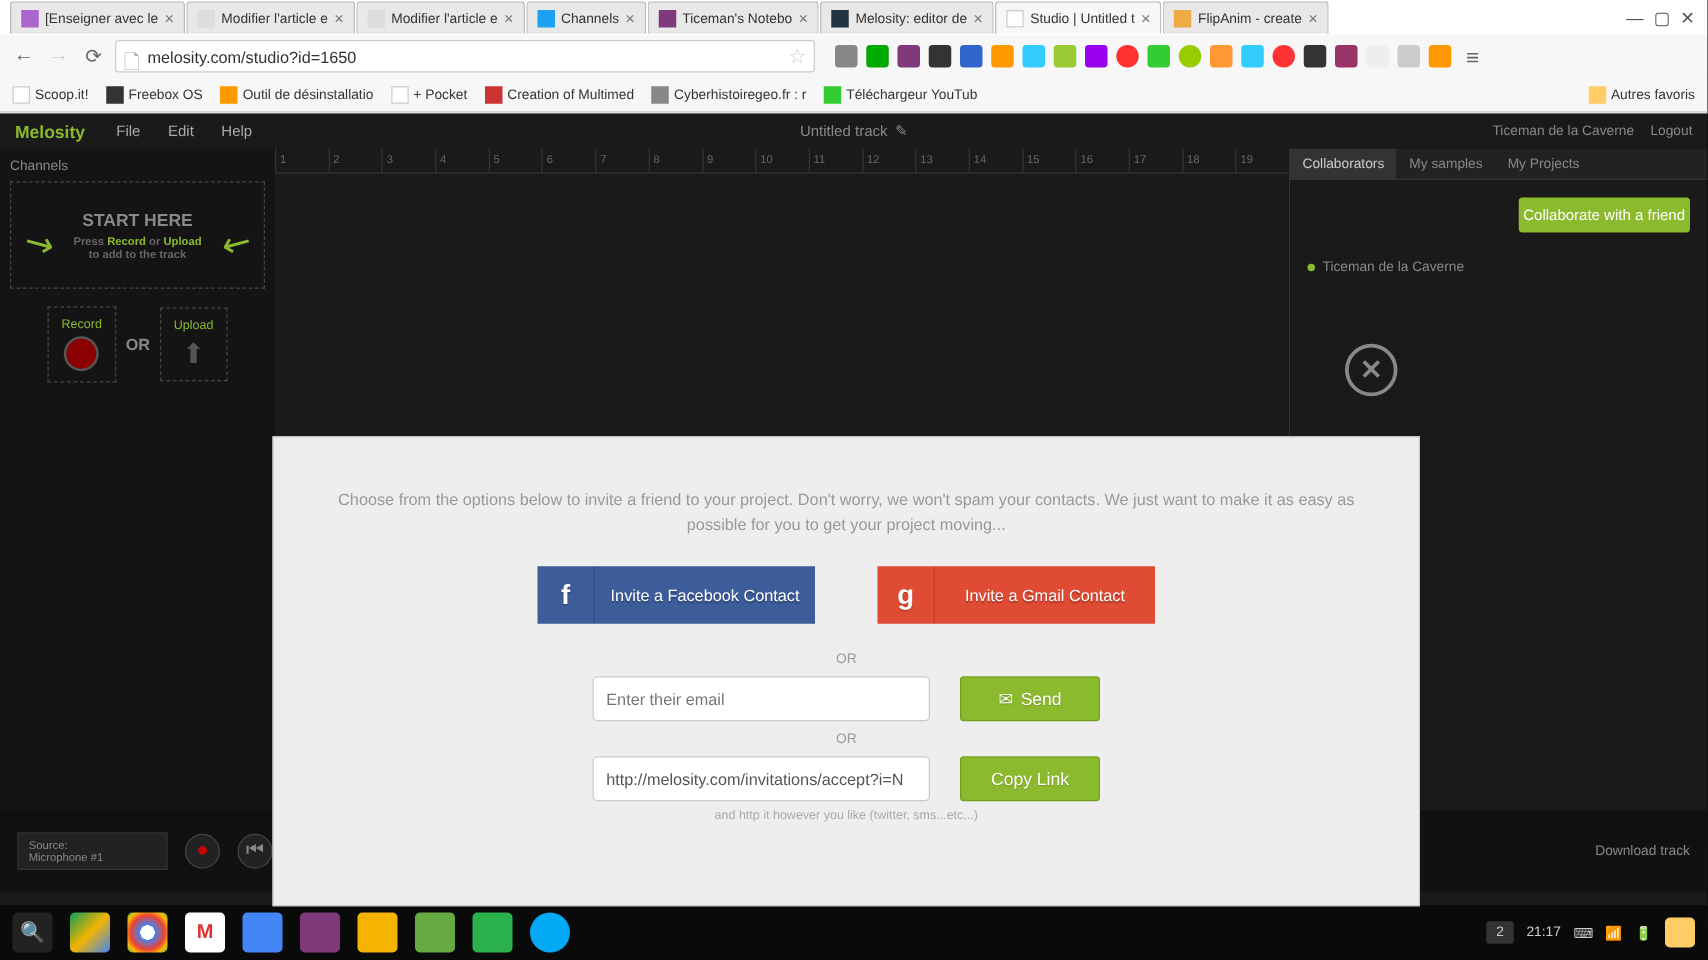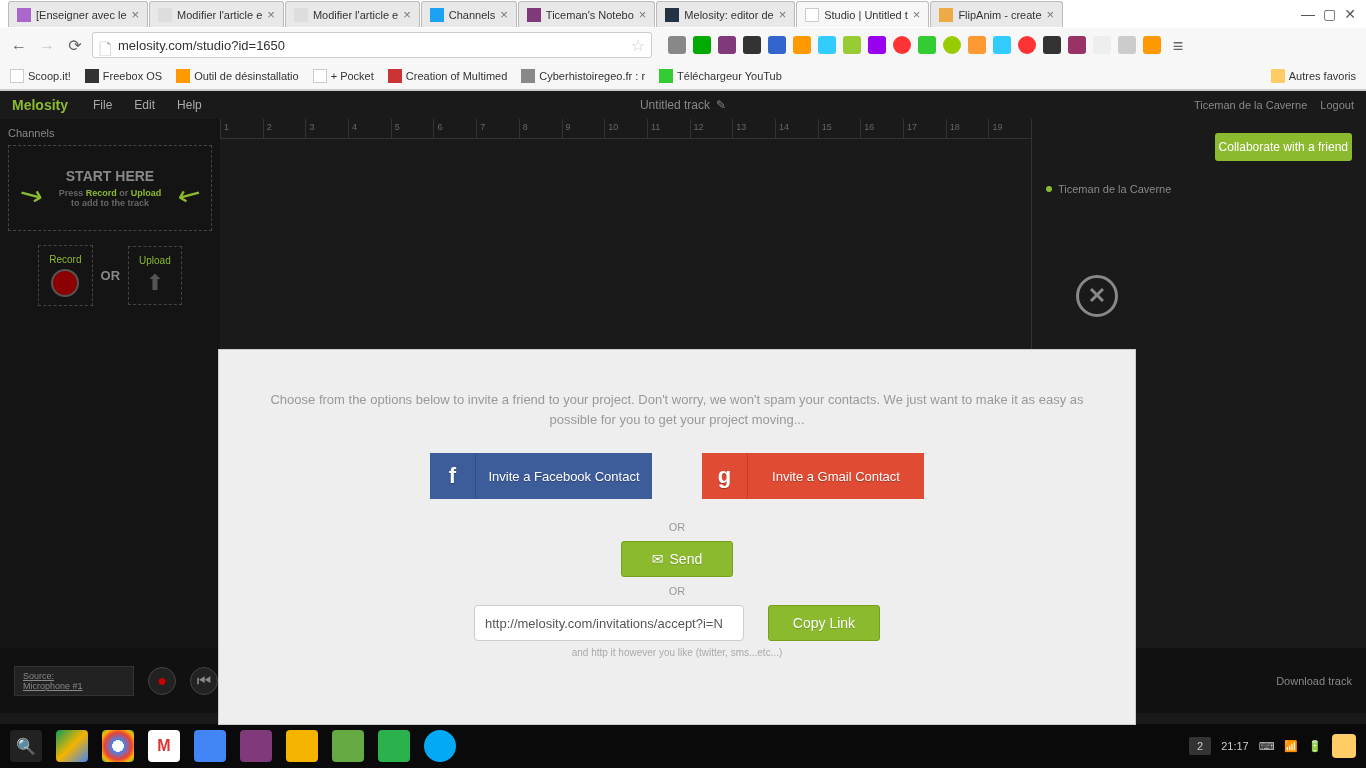--- a/index.html
+++ b/index.html
@@ -63,21 +63,21 @@
 .rp-tabs { display: flex; background: #222; font-size: 11px; border-bottom: 1px solid #333; }
 .rp-tab { padding: 6px 10px; color: #888; cursor: pointer; }
 .rp-tab.active { background: #333; color: #ccc; }
 .collab-btn { background: #8bba2e; color: #fff; padding: 7px 4px; border-radius: 3px; font-size: 12px; margin: 14px; cursor: pointer; display: inline-block; float: right; }
 .collab-user { clear: both; padding: 8px 14px; font-size: 11px; color: #888; display: flex; align-items: center; gap: 6px; }
 .user-dot { width: 6px; height: 6px; border-radius: 50%; background: #8bba2e; }
 .chat-send { position: absolute; bottom: 65px; right: 10px; background: #8bba2e; color: #fff; padding: 5px 16px; font-size: 11px; border-radius: 2px; cursor: pointer; }
 
 
 .transport { height: 65px; background: #111; display: flex; align-items: center; padding: 0 14px; gap: 14px; position: absolute; bottom: 26px; left: 0; right: 0; }
-.source-box { background: #222; border: 1px solid #333; padding: 4px 8px; font-size: 9px; color: #888; width: 120px; text-decoration: underline; }
+.source-box { background: #222; border: 1px solid #333; padding: 4px 8px; font-size: 9px; color: #888; width: 120px; }
 .tbtn { width: 28px; height: 28px; border-radius: 50%; background: #222; border: 1px solid #444; display: flex; align-items: center; justify-content: center; color: #888; cursor: pointer; }
 .tbtn.rec { color: #c00; }
 .lr-box { font-size: 9px; color: #666; }
 .time-display { font-size: 26px; color: #aaa; font-family: monospace; letter-spacing: 2px; }
 .bpm-box { font-size: 11px; color: #888; }
 .bpm-val { background: #222; border: 1px solid #333; padding: 3px 8px; margin-left: 4px; }
 .download { margin-left: auto; font-size: 11px; color: #888; cursor: pointer; }
 .zoom-row { position: absolute; bottom: 92px; right: 345px; display: flex; align-items: center; gap: 4px; font-size: 10px; color: #888; }
 .zoom-btn { background: #222; border: 1px solid #333; width: 16px; height: 16px; display: flex; align-items: center; justify-content: center; cursor: pointer; }
 
@@ -281,20 +281,25 @@
         <div class="ruler-tick">14</div>
         <div class="ruler-tick">15</div>
         <div class="ruler-tick">16</div>
         <div class="ruler-tick">17</div>
         <div class="ruler-tick">18</div>
         <div class="ruler-tick">19</div>
       </div>
     </div>
 
     <div class="right-panel">
+      <div class="rp-tabs">
+        <div class="rp-tab active">Collaborators</div>
+        <div class="rp-tab">My samples</div>
+        <div class="rp-tab">My Projects</div>
+      </div>
       <div class="collab-btn">Collaborate with a friend</div>
       <div class="collab-user">
         <span class="user-dot"></span>
         <span>Ticeman de la Caverne</span>
       </div>
     </div>
   </div>
 
   <div class="chat-send">Send</div>
 
@@ -342,20 +347,21 @@
         <div class="social-icon">f</div>
         <div class="social-txt">Invite a Facebook Contact</div>
       </div>
       <div class="gm-btn">
         <div class="social-icon">g</div>
         <div class="social-txt">Invite a Gmail Contact</div>
       </div>
     </div>
     <div class="or-sep">OR</div>
     <div class="input-row">
+      <input class="modal-input" placeholder="Enter their email" style="">
       <div class="send-btn">
           <span>✉</span>
           <span>Send</span>
         </div>
     </div>
     <div class="or-sep">OR</div>
     <div class="input-row">
       <input class="modal-input" value="http://melosity.com/invitations/accept?i=N" style="">
       <div class="copy-btn">Copy Link</div>
     </div>

